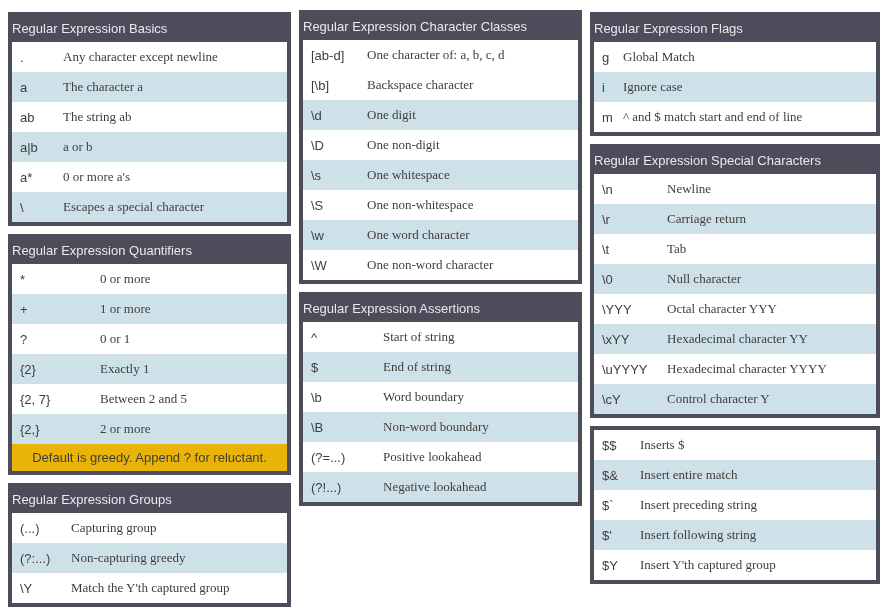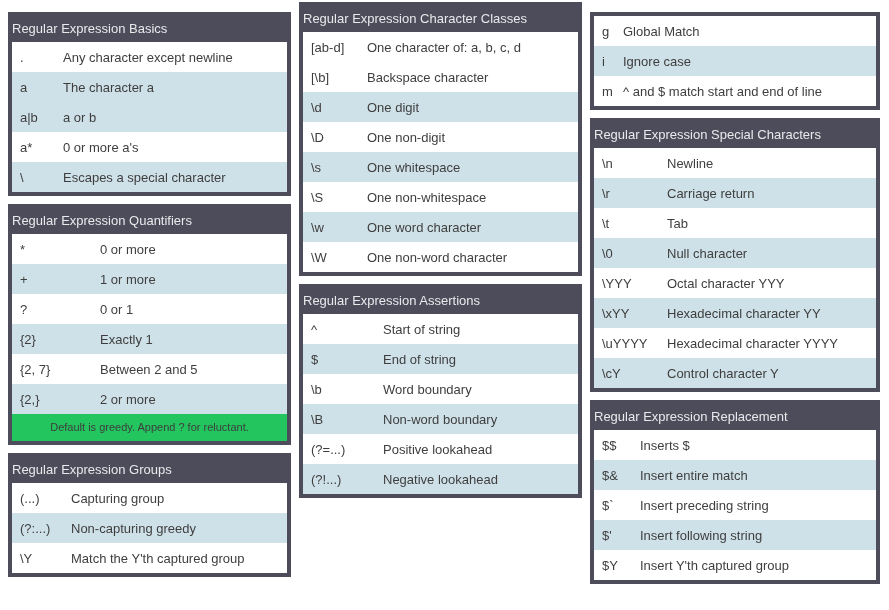--- a/index.html
+++ b/index.html
@@ -8,21 +8,21 @@
     --body-text:#3e3e3e;
     --header-text:#e9e9ec;
   }
   html,body{margin:0;padding:0;background:#ffffff;}
   .page{
     position:relative;width:889px;height:610px;background:#ffffff;overflow:hidden;
     font-family:"Liberation Sans",sans-serif;
   }
   .col{position:absolute;top:0;}
   .col-0{left:8px;width:283px;padding-top:12px;}
-  .col-1{left:299px;width:283px;padding-top:2px;}
+  .col-1{left:299px;width:283px;padding-top:10px;}
   .col-2{left:590px;width:290px;padding-top:12px;}
   .rtable{
     border:4px solid var(--dark);
     margin-bottom:8px;
     background:#ffffff;
     box-sizing:border-box;
     width:100%;
   }
   .thead{
     background:var(--dark);
@@ -37,24 +37,24 @@
   .row{
     display:flex;
     height:30px;
     align-items:center;
     font-size:13px;
     color:var(--body-text);
     background:#ffffff;
   }
   .row.alt{background:var(--blue);}
   .sym{padding-left:8px;flex:none;white-space:nowrap;}
-  .desc{flex:1;white-space:nowrap;overflow:hidden;}
+  .desc{flex:1;white-space:nowrap;overflow:hidden;font-family:Liberation Serif, serif;}
   .tfoot{
     height:27px;line-height:27px;text-align:center;
-    font-size:11px;color:var(--body-text);background:#22c55e;
+    font-size:13px;color:var(--body-text);background:#eab308;
   }
   
   .t-basics .sym{width:43px;}
   .t-quantifiers .sym{width:80px;}
   .t-groups .sym{width:51px;}
   .t-character-classes .sym{width:56px;}
   .t-assertions .sym{width:72px;}
   .t-flags .sym{width:21px;}
   .t-special-characters .sym{width:65px;}
   .t-replacement .sym{width:38px;}
@@ -67,20 +67,24 @@
       <section class="rtable t-basics">
         <div class="thead">Regular Expression Basics</div>
         <div class="row">
           <span class="sym">.</span>
           <span class="desc">Any character except newline</span>
         </div>
         <div class="row alt">
           <span class="sym">a</span>
           <span class="desc">The character a</span>
         </div>
+        <div class="row">
+          <span class="sym">ab</span>
+          <span class="desc">The string ab</span>
+        </div>
         <div class="row alt">
           <span class="sym">a|b</span>
           <span class="desc">a or b</span>
         </div>
         <div class="row">
           <span class="sym">a*</span>
           <span class="desc">0 or more a's</span>
         </div>
         <div class="row alt">
           <span class="sym">\</span>
@@ -190,20 +194,21 @@
           <span class="desc">Positive lookahead</span>
         </div>
         <div class="row alt">
           <span class="sym">(?!...)</span>
           <span class="desc">Negative lookahead</span>
         </div>
       </section>
     </div>
   <div class="col col-2">
       <section class="rtable t-flags">
+        <div class="thead">Regular Expression Flags</div>
         <div class="row">
           <span class="sym">g</span>
           <span class="desc">Global Match</span>
         </div>
         <div class="row alt">
           <span class="sym">i</span>
           <span class="desc">Ignore case</span>
         </div>
         <div class="row">
           <span class="sym">m</span>
@@ -239,21 +244,20 @@
         <div class="row">
           <span class="sym">\uYYYY</span>
           <span class="desc">Hexadecimal character YYYY</span>
         </div>
         <div class="row alt">
           <span class="sym">\cY</span>
           <span class="desc">Control character Y</span>
         </div>
       </section>
       <section class="rtable t-replacement">
-        <div class="thead">Regular Expression Replacement</div>
         <div class="row">
           <span class="sym">$$</span>
           <span class="desc">Inserts $</span>
         </div>
         <div class="row alt">
           <span class="sym">$&amp;</span>
           <span class="desc">Insert entire match</span>
         </div>
         <div class="row">
           <span class="sym">$`</span>

